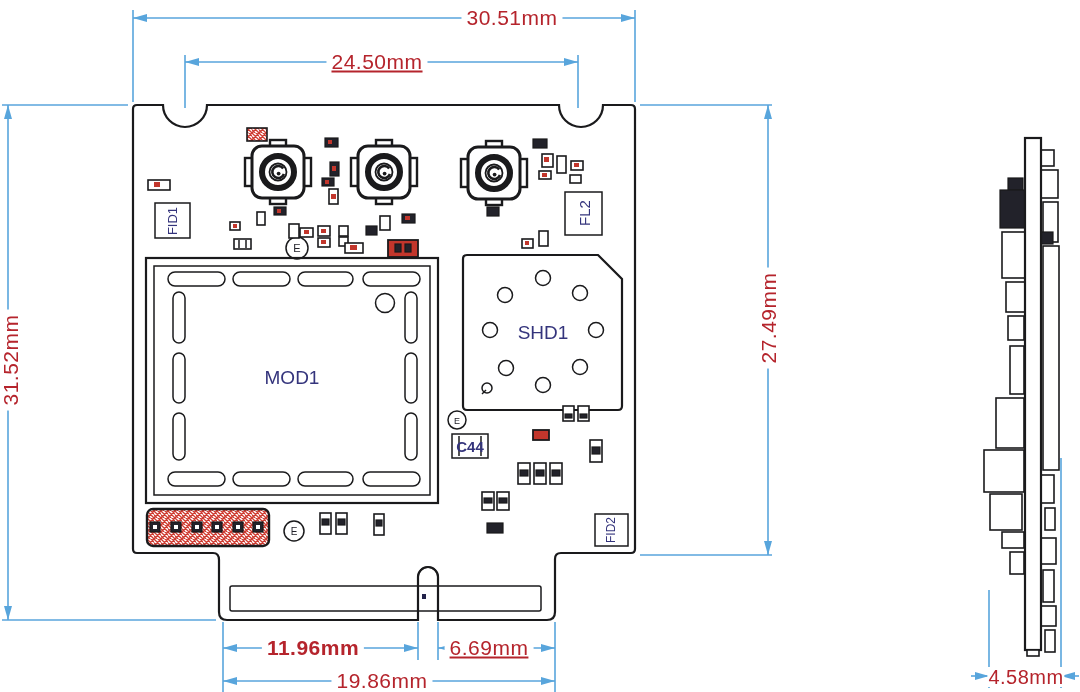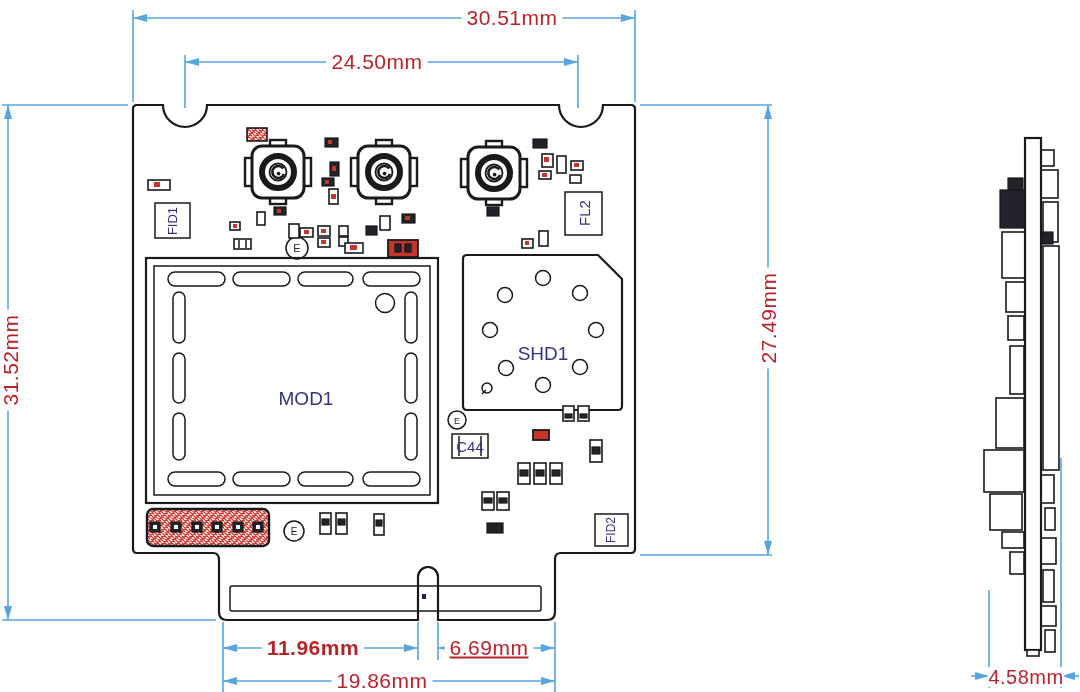--- a/index.html
+++ b/index.html
@@ -11,21 +11,21 @@
   .dim-label{
     color:#b5242c;font-size:21px;letter-spacing:.5px;background:#fff;
     padding:0 5px;transform:translate(-50%,-50%);
   }
   .dim-label.rot{transform:translate(-50%,-50%) rotate(-90deg);}
   .dim-label.tight{padding:0 1px;font-size:20px;text-align:center;}
   .ref-label{
     color:#34347c;background:transparent;transform:translate(-50%,-50%);
   }
   .ref-label.rot{transform:translate(-50%,-50%) rotate(-90deg);}
-  .fs19{font-size:19px;margin-top:21px;} .fs15{font-size:15px;} .fs13{font-size:13px;} .fs12{font-size:12px;}
+  .fs19{font-size:19px;} .fs15{font-size:15px;} .fs13{font-size:13px;} .fs12{font-size:12px;}
   svg{position:absolute;left:0;top:0;}
   .cmp{fill:#ffffff;stroke:#1a1a1c;stroke-width:1.6;}
   .cmpb{fill:#22222a;stroke:#1a1a1c;stroke-width:1.2;}
   .redm{fill:#c2362c;stroke:none;}
   .redfill{fill:#c2362c;stroke:#1a1a1c;stroke-width:1.8;}
   .outline{fill:#ffffff;stroke:#1a1a1c;stroke-width:2.2;}
   .thin{fill:none;stroke:#1a1a1c;stroke-width:1.5;}
   .dimline{stroke:#58a5dc;stroke-width:1.6;fill:none;}
   .dimarrow{fill:#58a5dc;stroke:none;}
 </style>
@@ -312,28 +312,28 @@
       <line class="dimline" x1="1061" y1="458" x2="1061" y2="688"></line>
       <line class="dimline" x1="971" y1="676" x2="989" y2="676"></line>
       <line class="dimline" x1="1061" y1="676" x2="1079" y2="676"></line>
       <polygon class="dimarrow" points="989,676 975,672 975,680"></polygon>
       <polygon class="dimarrow" points="1061,676 1075,672 1075,680"></polygon>
     </g>
   </g>
 </svg>
 
 <div class="lbl dim-label" style="left:512px;top:17px;">30.51mm</div>
-<div class="lbl dim-label" style="left:377px;top:61px;">24.50mm</div>
+<div class="lbl dim-label" style="left:377px;top:61px;text-decoration:underline;">24.50mm</div>
 <div class="lbl dim-label rot" style="left:10px;top:360px;">31.52mm</div>
 <div class="lbl dim-label rot" style="left:768px;top:318px;">27.49mm</div>
 <div class="lbl dim-label" style="left:313px;top:647px;font-weight:bold;">11.96mm</div>
 <div class="lbl dim-label" style="left:489px;top:647px;text-decoration:underline;">6.69mm</div>
 <div class="lbl dim-label" style="left:382px;top:680px;text-align:right;">19.86mm</div>
 <div class="lbl dim-label tight" style="left:1026px;top:677px;">4.58mm</div>
 
-<div class="lbl ref-label fs19" style="left:306px;top:377px;">MOD1</div>
+<div class="lbl ref-label fs19" style="left:292px;top:377px;">MOD1</div>
 <div class="lbl ref-label fs19" style="left:543px;top:332px;">SHD1</div>
-<div class="lbl ref-label fs15" style="left:470px;top:446px;">C44</div>
+<div class="lbl ref-label fs15" style="left:470px;top:446px;font-weight:bold;">C44</div>
 <div class="lbl ref-label rot fs13" style="left:172px;top:221px;">FID1</div>
 <div class="lbl ref-label rot fs15" style="left:584px;top:213px;">FL2</div>
 <div class="lbl ref-label rot fs12" style="left:611px;top:530px;">FID2</div>
 
 </div>
 
 </body></html>

